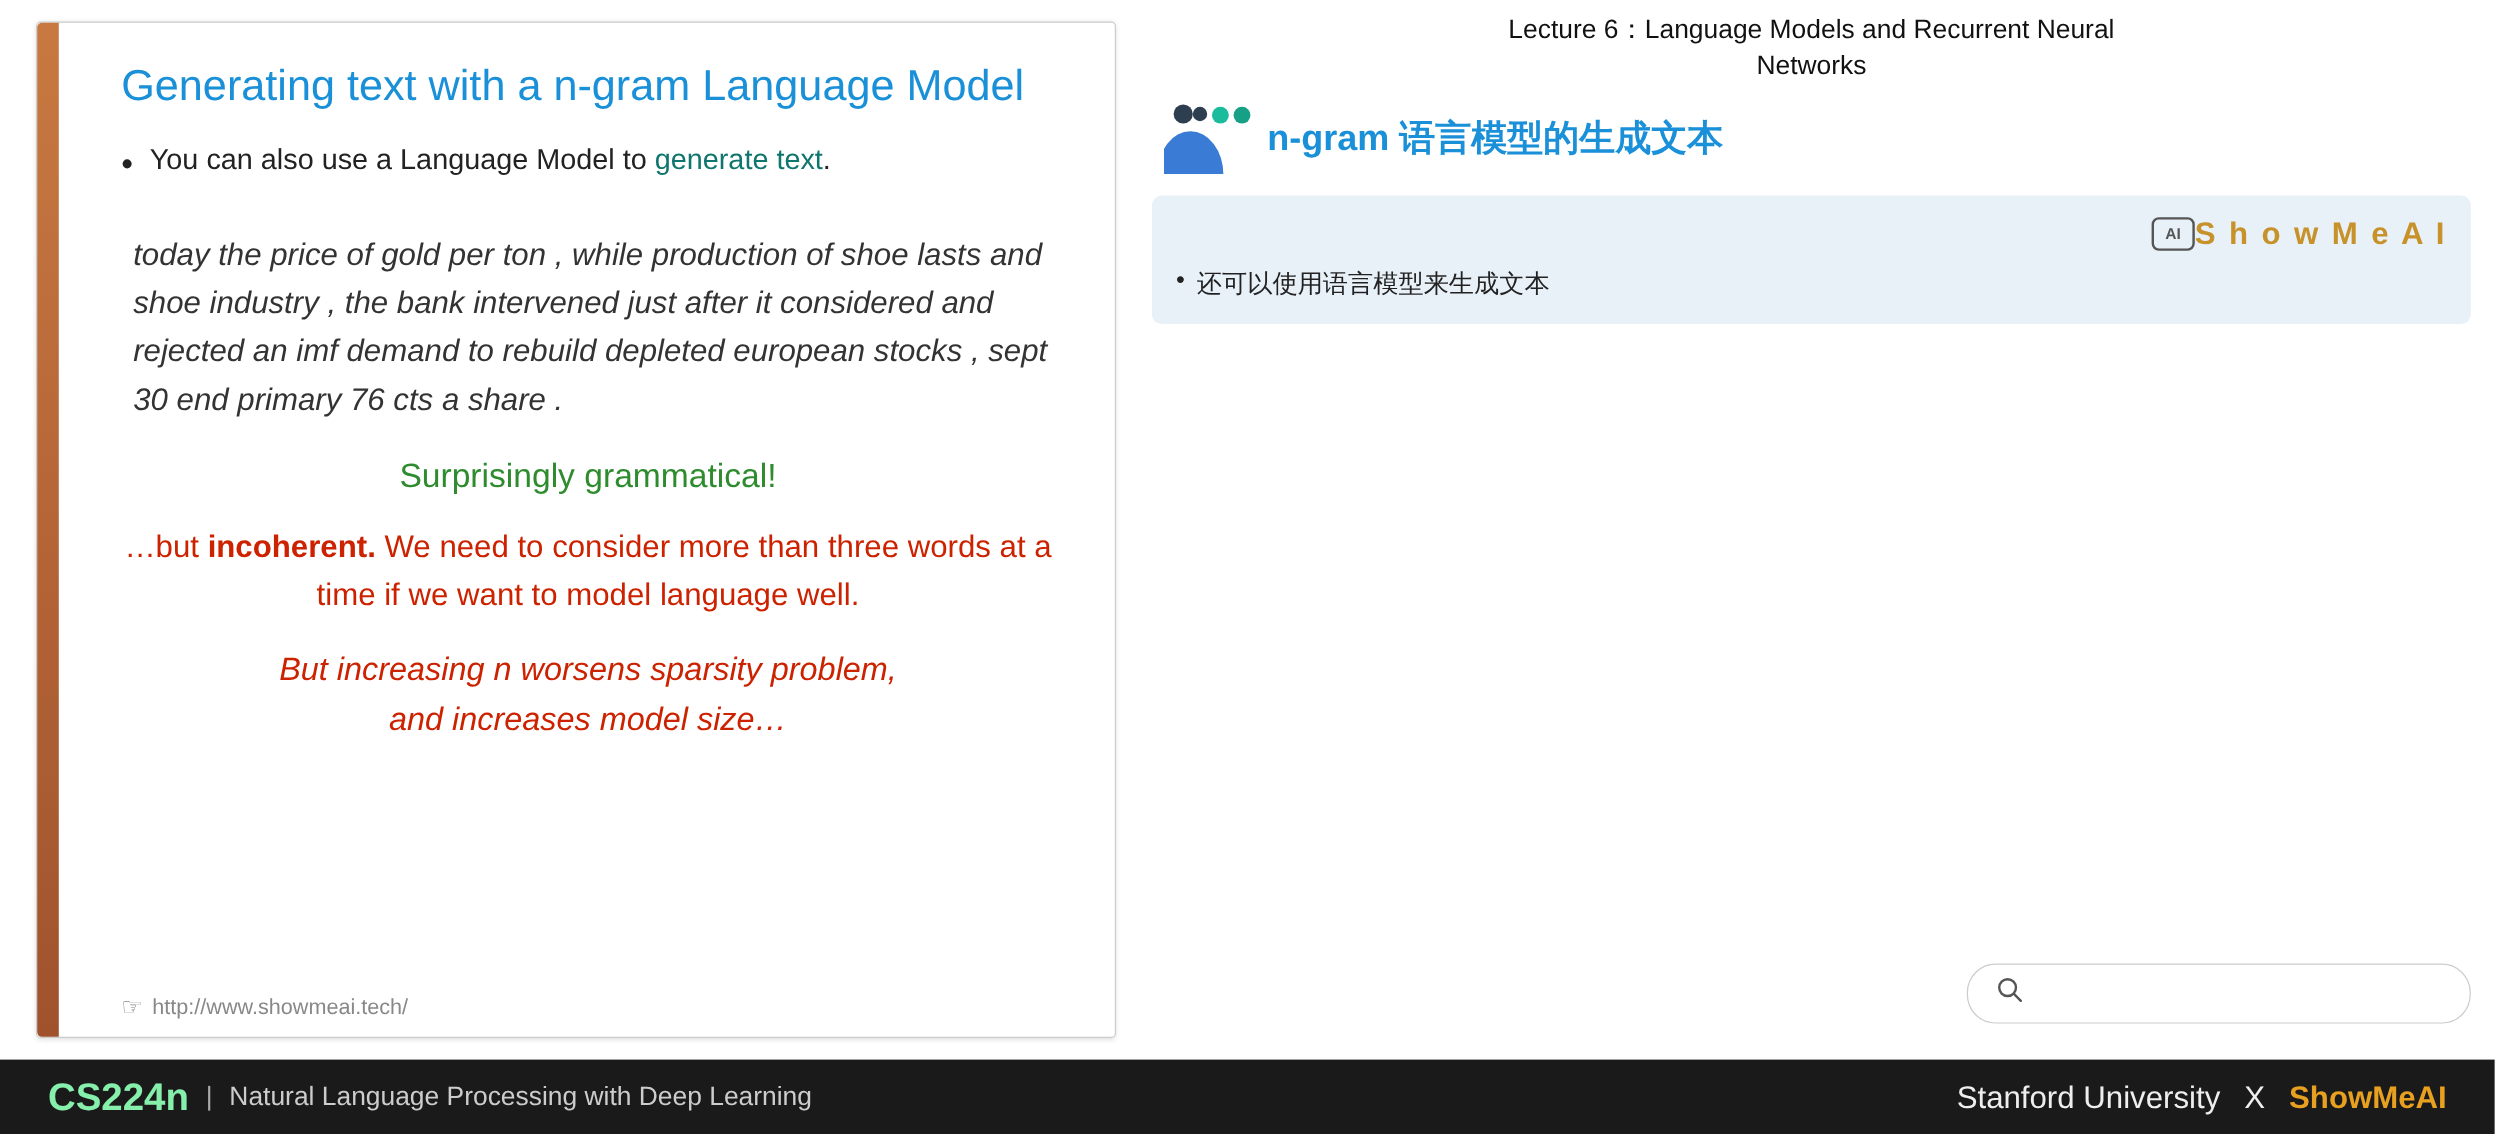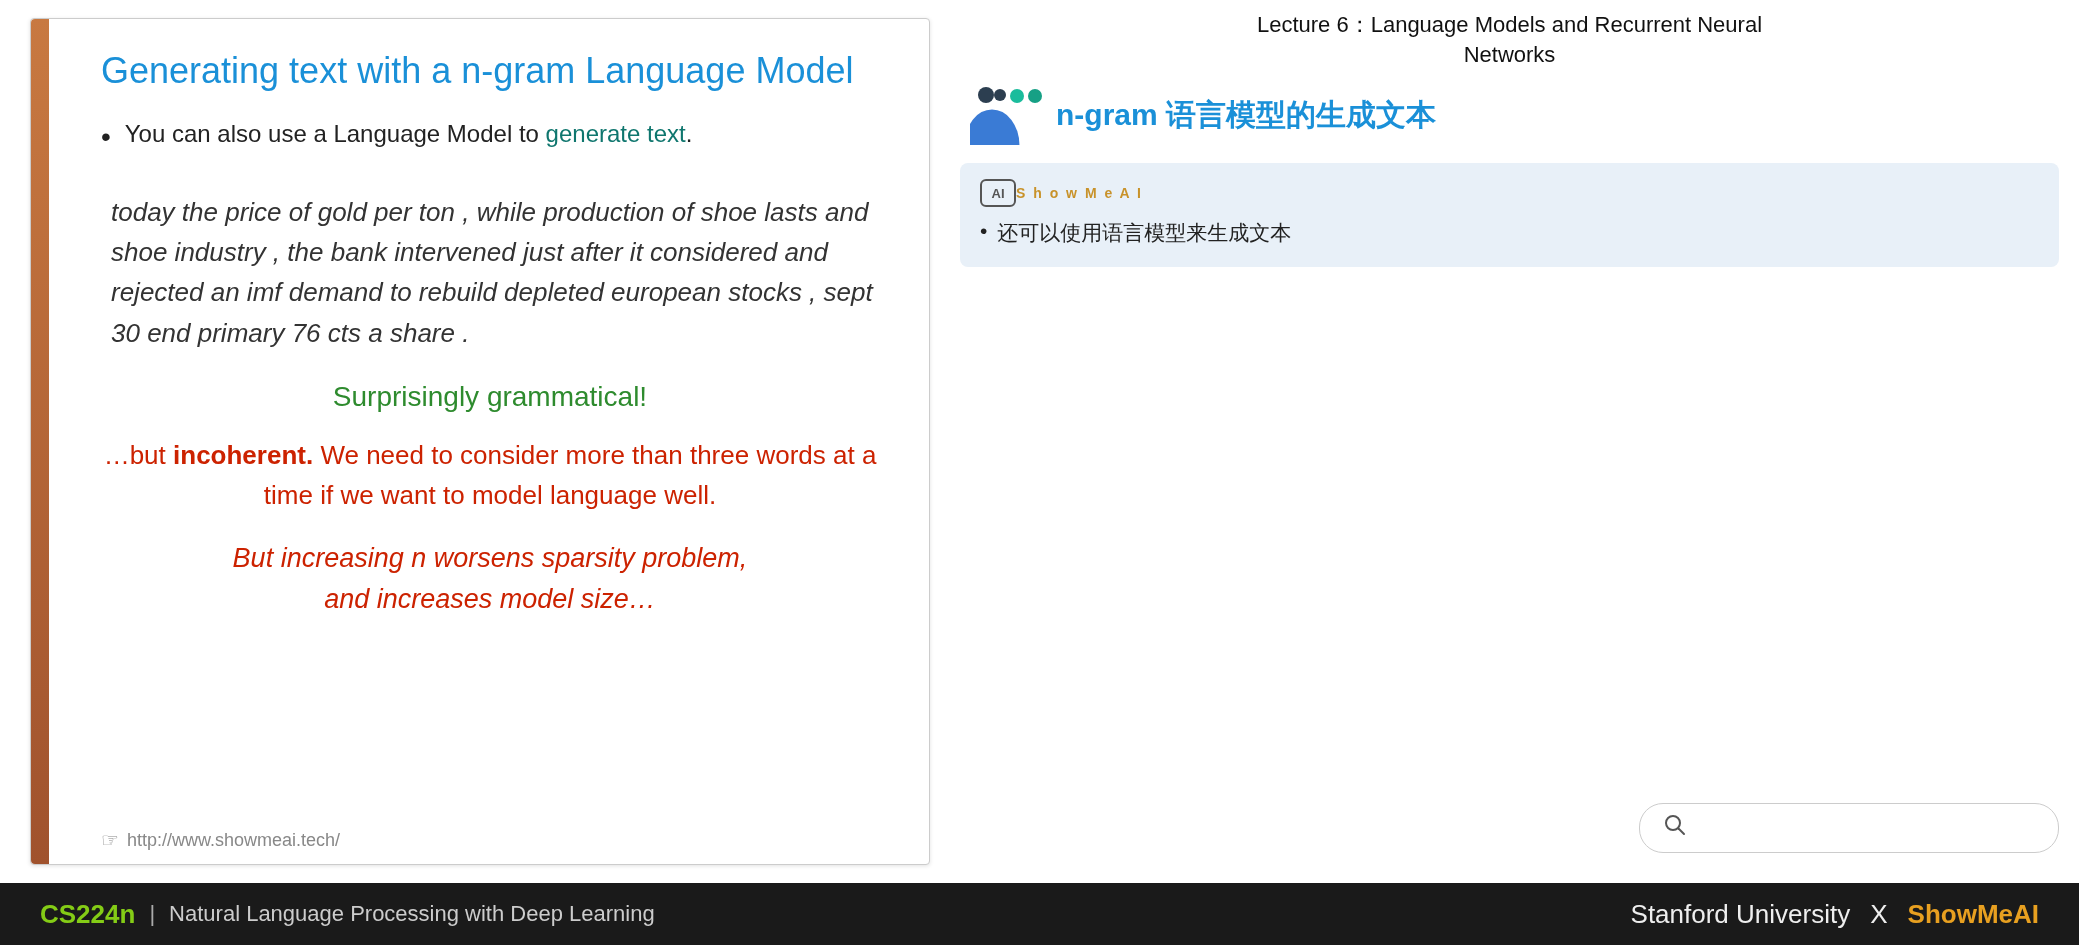--- a/index.html
+++ b/index.html
@@ -224,40 +224,40 @@
     
     .showmeai-card {
       background: #e8f0f8;
       border-radius: 8px;
       padding: 16px 20px 20px 20px;
       margin-bottom: 20px;
     }
 
     .card-header {
       display: flex;
-      justify-content: flex-start;
+      justify-content: flex-end;
       align-items: center;
       margin-bottom: 12px;
     }
 
     .ai-icon {
       width: 36px;
       height: 28px;
       border: 2px solid #555;
       border-radius: 6px;
       display: flex;
       align-items: center;
       justify-content: center;
       font-size: 13px;
       color: #555;
       font-weight: bold;
     }
 
     .showmeai-brand {
-      font-size: 14px;
+      font-size: 26px;
       font-weight: bold;
       color: #c8922a;
       letter-spacing: 2px;
     }
 
     .card-bullet {
       display: flex;
       align-items: flex-start;
       font-size: 21px;
       color: #222;
@@ -306,23 +306,23 @@
 
     .bottom-left {
       display: flex;
       align-items: center;
       gap: 14px;
       font-size: 22px;
       color: #ccc;
     }
 
     .cs224n-label {
-      font-size: 26px;
-      font-weight: bold;
-      color: #84cc16;
+      font-size: 32px;
+      font-weight: bold;
+      color: #86efac;
     }
 
     .pipe {
       color: #aaa;
       font-size: 22px;
     }
 
     .bottom-right {
       font-size: 24px;
       color: #ddd;

